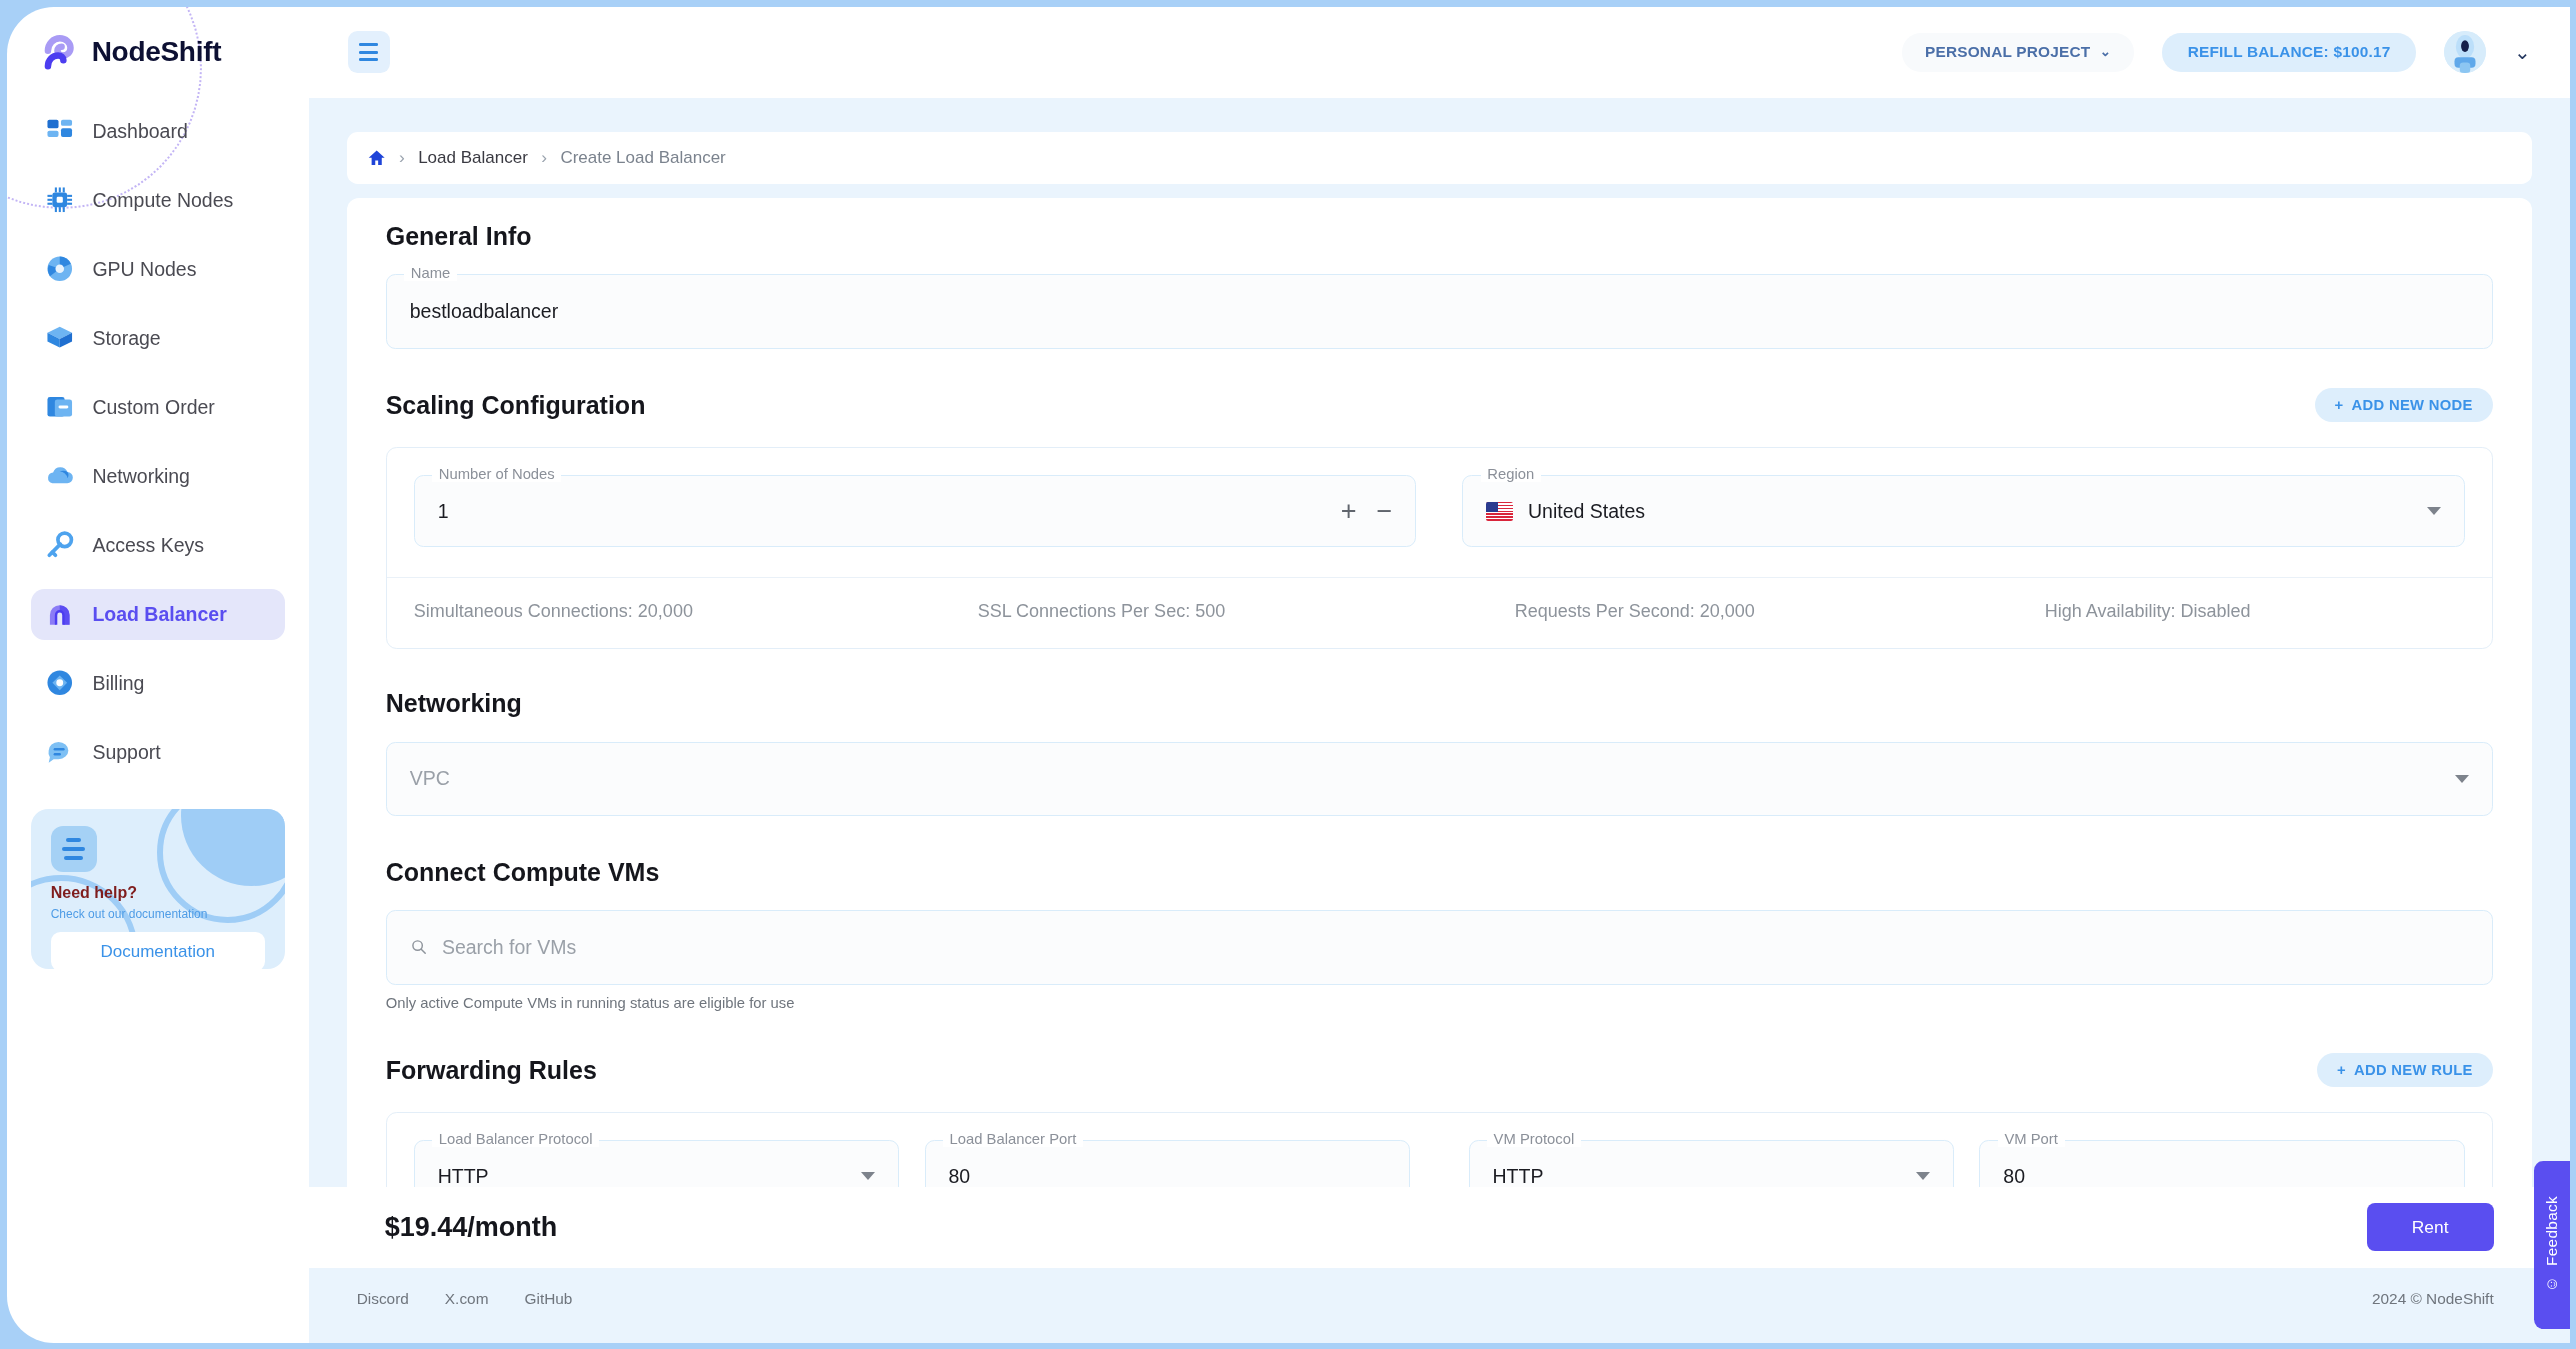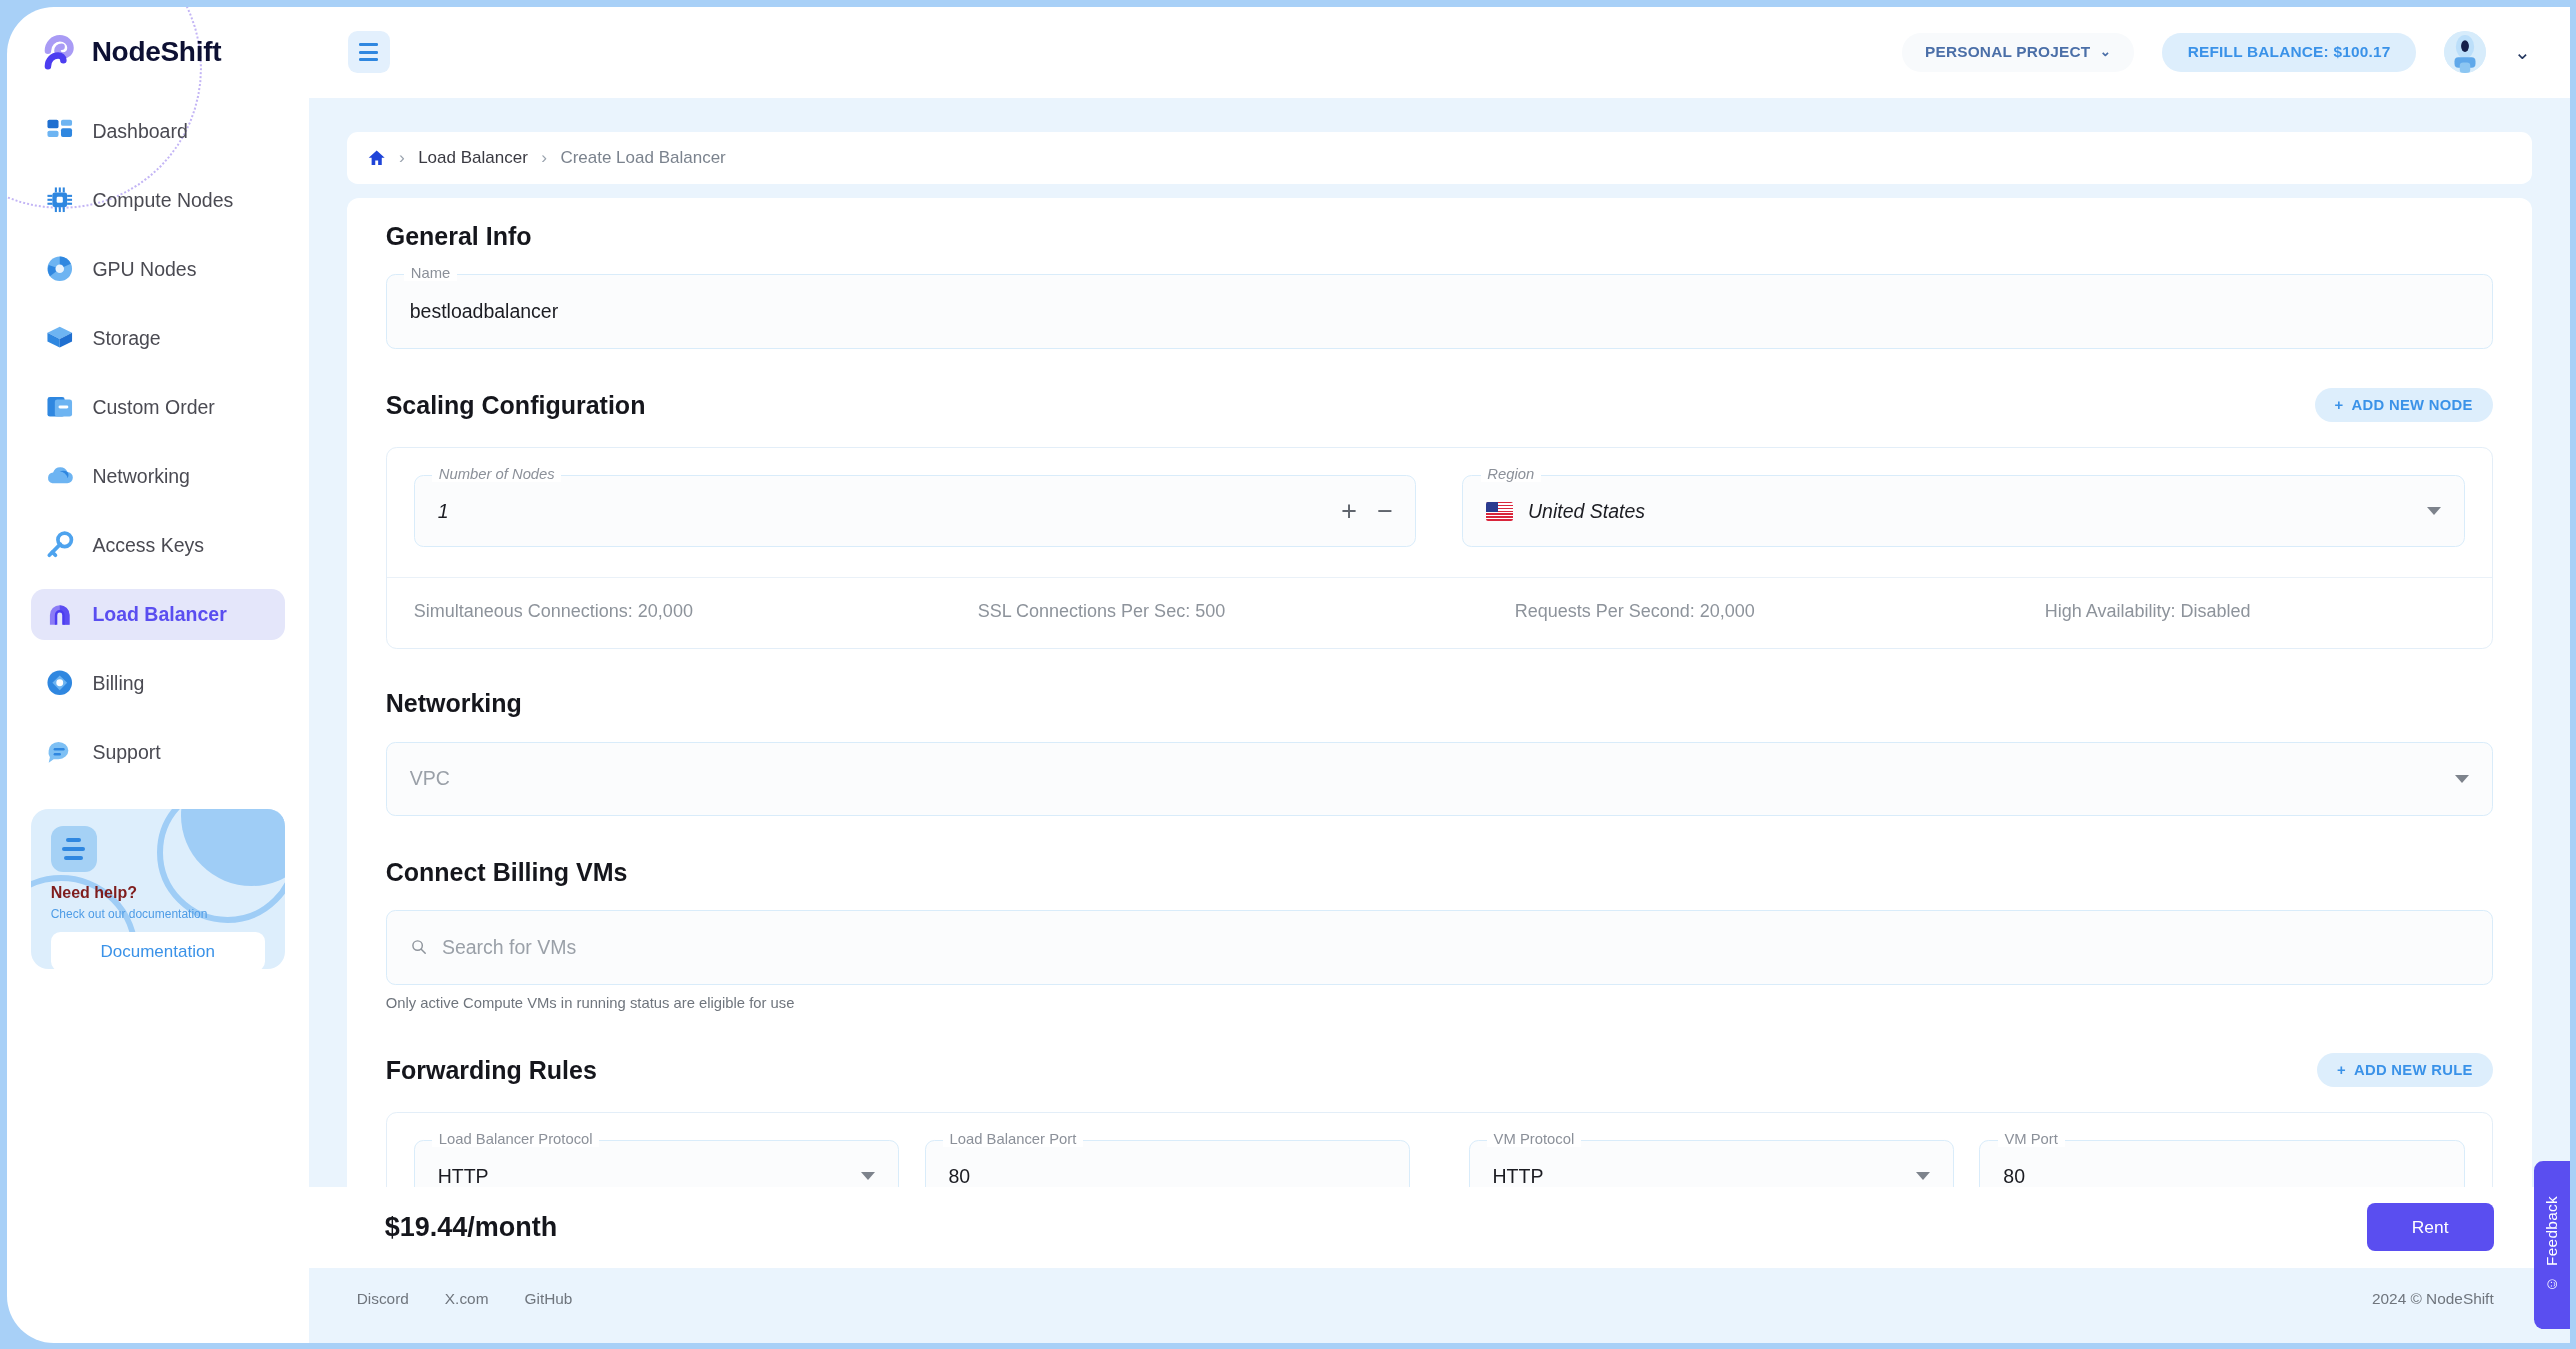--- a/index.html
+++ b/index.html
@@ -231,21 +231,20 @@
 
   .panel {
     margin-top: 25.5px;
     border: 1.3px solid #e3eef8;
     border-radius: 10.7px;
     overflow: hidden;
   }
   .panel-top {
     display: flex; gap: 46px;
     padding: 27px 27px 29.5px 27px;
-    font-style: italic;
   }
   .panel-divider { height: 1.3px; background: #eaf1f8; }
   .stats {
     display: flex;
     padding: 23px 27px 25.5px 27px;
   }
   .stat { font-size: 18px; color: #15161c; font-weight: 500; }
   .stat span { color: #8d939b; font-weight: normal; }
 
   .stepper { margin-left: auto; display: flex; align-items: center; gap: 20px; }
@@ -563,21 +562,21 @@
             </div>
           </div>
         </div>
 
         <div class="sec-title" style="margin-top:40px;">Networking</div>
         <div class="field" style="margin-top:24px;height:74px;">
           <span class="fval ph">VPC</span>
           <span class="caret"></span>
         </div>
 
-        <div class="sec-title" style="margin-top:42px;">Connect Billing VMs</div>
+        <div class="sec-title" style="margin-top:42px;">Connect Compute VMs</div>
         <div class="srch">
           <svg width="17.4" height="17.4" viewBox="0 0 24 24">
             <circle cx="10.5" cy="10.5" r="6.5" fill="none" stroke="#8e949c" stroke-width="2"></circle>
             <path d="M15.5 15.5 L21 21" stroke="#8e949c" stroke-width="2" stroke-linecap="round"></path>
           </svg>
           <span class="fval ph">Search for VMs</span>
         </div>
         <div class="hint">Only active Compute VMs in running status are eligible for use</div>
 
         <div class="sec-head" style="margin-top:42px;">

